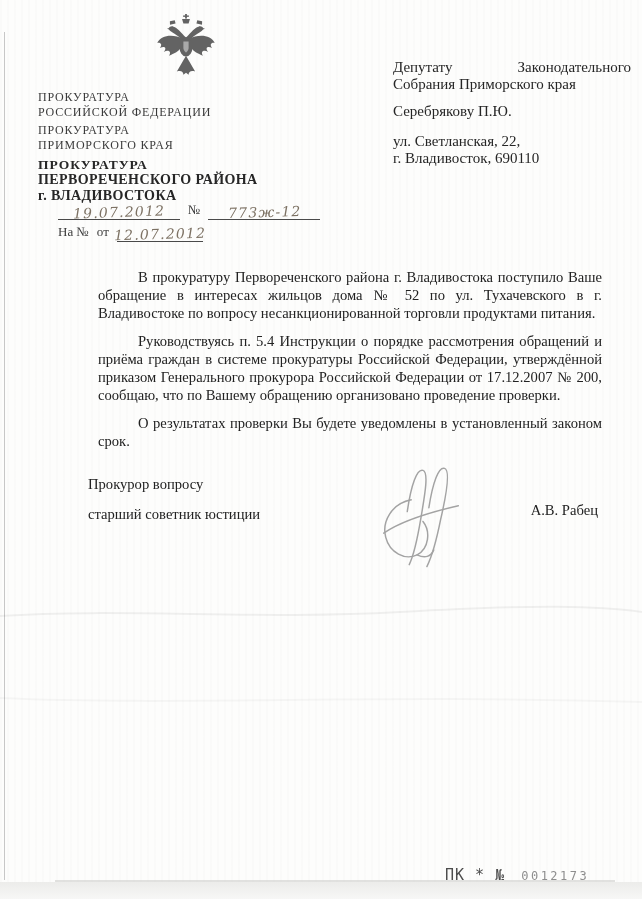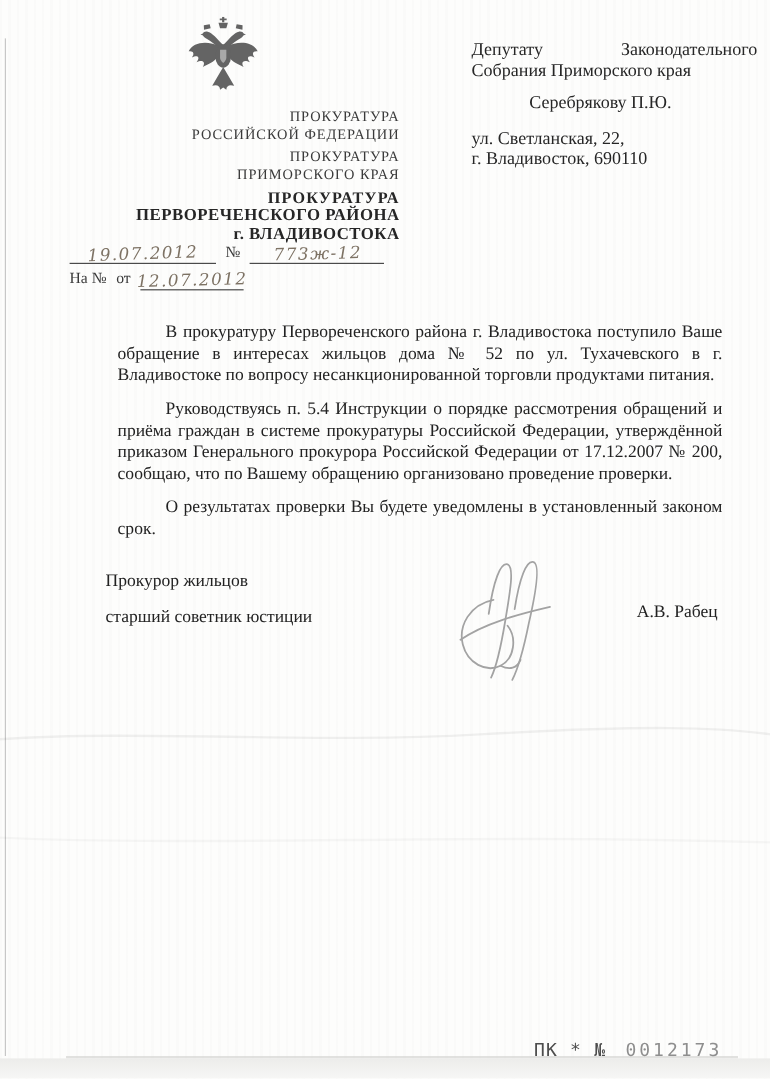--- a/index.html
+++ b/index.html
@@ -10,59 +10,59 @@
     font-family:"Liberation Serif", serif;
     color:#262626;
   }
   
   .edge-left{position:absolute;left:4px;top:32px;width:1px;height:848px;background:#b9b9b9;opacity:.8;}
   .edge-bottom{position:absolute;left:0;top:882px;width:642px;height:17px;background:linear-gradient(#ececea,#f7f7f6);}
   .edge-bottom-line{position:absolute;left:55px;top:880px;width:560px;height:2px;background:#d9d9d7;opacity:.8;}
   .crease{position:absolute;left:0;width:642px;pointer-events:none;}
 
   
-  .letterhead{position:absolute;left:38px;top:10px;width:295px;text-align:right;}
+  .letterhead{position:absolute;left:38px;top:10px;width:295px;text-align:left;}
   .eagle{display:block;margin:4px auto 8px;}
   .lh-line{font-size:12px;line-height:14.5px;letter-spacing:.8px;color:#3a3a3a;}
   .lh-gap{height:4px;}
   .lh-bold1{font-size:13.5px;line-height:15px;font-weight:bold;letter-spacing:1px;color:#262626;margin-top:5px;}
   .lh-bold2{font-size:14px;line-height:15.5px;font-weight:bold;letter-spacing:.4px;color:#262626;}
   .lh-addr{font-size:8px;line-height:10px;color:#4a4a4a;letter-spacing:.2px;margin-top:1px;}
 
   
   .refblock{position:absolute;left:58px;top:198px;width:280px;font-size:13px;color:#3a3a3a;}
   .refrow{display:flex;align-items:flex-end;gap:8px;height:22px;}
   .u{border-bottom:1.2px solid #4a4a4a;display:inline-flex;justify-content:center;align-items:flex-end;height:20px;box-sizing:border-box;}
   .hand{font-family:"DejaVu Serif", serif;font-style:italic;color:#7d7264;font-size:14px;letter-spacing:1.2px;white-space:nowrap;display:inline-block;}
   .rot-a{transform:rotate(-2deg) translateY(1px);}
   .rot-b{transform:rotate(-1.5deg) translateY(1px);}
   .rot-c{transform:rotate(-1deg) translateY(2px);}
   .reflabel{padding-bottom:2px;white-space:nowrap;}
 
   
-  .addressee{position:absolute;left:393px;top:34px;width:238px;font-size:15px;line-height:17px;color:#262626;}
+  .addressee{position:absolute;left:393px;top:59px;width:238px;font-size:15px;line-height:17px;color:#262626;}
   .addr-l1{display:flex;justify-content:space-between;}
-  .addr-name{margin-top:10px;margin-left:48px;}
+  .addr-name{margin-top:10px;}
   .addr-street{margin-top:13px;}
 
   
   .body{position:absolute;left:88px;top:258px;width:524px;font-size:14.6px;line-height:18px;text-align:justify;color:#222;}
   .body p{margin:10px;text-indent:40px;}
 
   
   .sign{position:absolute;left:88px;top:470px;width:524px;font-size:14.6px;color:#222;}
   .sign-line1{position:absolute;left:0;top:6px;}
   .sign-line2{position:absolute;left:0;top:36px;}
   .sign-name{position:absolute;right:14px;top:32px;margin-left:18px;}
   .signature-svg{position:absolute;left:368px;top:458px;}
 
   
   .stamp{position:absolute;left:445px;top:818px;display:flex;gap:16px;align-items:baseline;font-family:"DejaVu Sans Mono", monospace;margin-top:48px;}
   .stamp-prefix{font-size:15px;color:#4d4d4d;letter-spacing:1px;}
-  .stamp-number{font-size:15px;color:#8e8e8e;letter-spacing:2.5px;}
+  .stamp-number{font-size:12px;color:#8e8e8e;letter-spacing:2.5px;}
 </style>
 </head>
 <body>
 
 <div class="page">
 
   <div class="edge-left"></div>
   <div class="edge-bottom-line"></div>
   <div class="edge-bottom"></div>
   <svg class="crease" style="top:600px" width="642" height="26">
@@ -130,21 +130,21 @@
     <div>г. Владивосток, 690110</div>
   </div>
 
   <div class="body">
     <p>В прокуратуру Первореченского района г. Владивостока поступило Ваше обращение в интересах жильцов дома № 52 по ул. Тухачевского в г. Владивостоке по вопросу несанкционированной торговли продуктами питания.</p>
     <p>Руководствуясь п. 5.4 Инструкции о порядке рассмотрения обращений и приёма граждан в системе прокуратуры Российской Федерации, утверждённой приказом Генерального прокурора Российской Федерации от 17.12.2007 № 200, сообщаю, что по Вашему обращению организовано проведение проверки.</p>
     <p>О результатах проверки Вы будете уведомлены в установленный законом срок.</p>
   </div>
 
   <div class="sign">
-    <div class="sign-line1">Прокурор жильцов</div>
+    <div class="sign-line1">Прокурор вопросу</div>
     <div class="sign-line2">старший советник юстиции</div>
     <div class="sign-name">А.В. Рабец</div>
   </div>
 
   <svg class="signature-svg" width="108" height="118" viewBox="0 0 110 115">
     <g stroke="#a3a3a3" stroke-width="1.5" fill="none" stroke-linecap="round">
       <path d="M44 40 C24 44 14 62 18 78 C22 94 38 102 50 96 C62 90 64 72 56 62"></path>
       <path d="M40 52 C44 24 50 8 56 10 C62 12 58 34 54 58 C50 82 46 98 42 106"></path>
       <path d="M62 48 C66 22 72 6 78 8 C84 10 80 34 74 60 C70 80 66 96 60 108"></path>
       <path d="M16 74 C36 60 66 52 92 46"></path>

